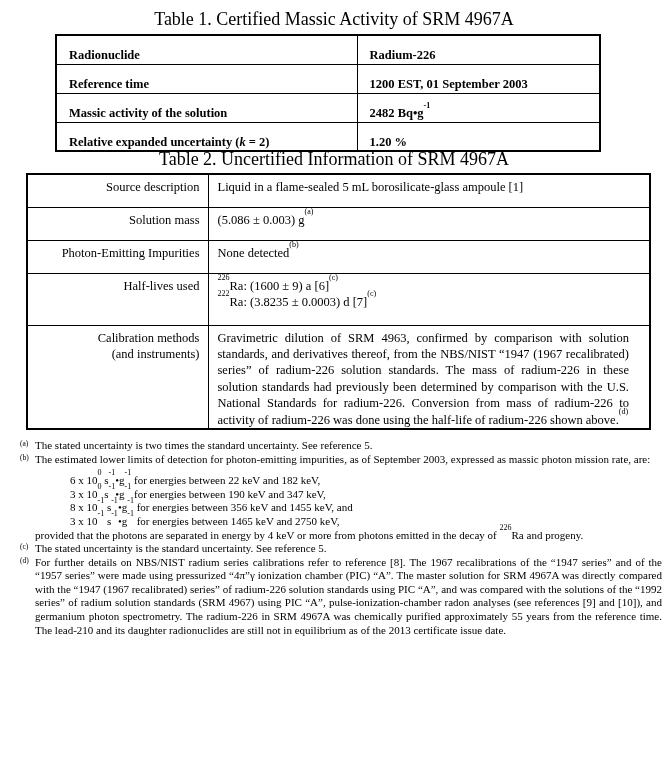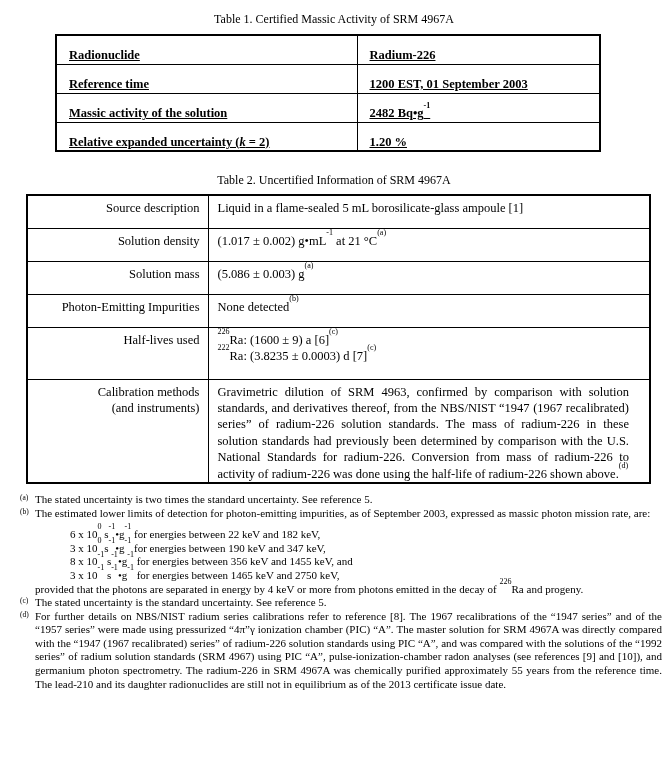--- a/index.html
+++ b/index.html
@@ -7,42 +7,41 @@
   body {
     width: 668px; height: 774px;
     font-family: "Liberation Serif", "DejaVu Serif", serif;
     color: #000;
     overflow: hidden;
   }
   .doc { position: relative; width: 668px; height: 774px; background: #fff; }
 
   .tbl-title {
     text-align: center;
-    font-size: 12px;
+    font-size: 18px;
     line-height: 15px;
   }
   .t1 { padding-top: 12px; }
-  .t2 { margin-top: 21px; }
+  .t2 { }
 
   table { border-collapse: collapse; table-layout: fixed; }
 
   
   .table1 {
     margin: 7px 0 0 55px;
     width: 546px;
     border: 2.5px solid #000;
     font-weight: bold;
     font-size: 12.5px;
   }
   .table1 td {
     border: 1px solid #000;
     height: 29px;
     vertical-align: middle;
     padding: 12px 6px 0 12px;
-    text-decoration: underline;
   }
   .table1 td.c1 { width: 301px; }
 
   
   .table2 {
     margin: 6px 0 0 26px;
     width: 625px;
     border: 2.5px solid #000;
     font-size: 12.5px;
   }
@@ -107,24 +106,20 @@
 
   <div class="tbl-title t2">Table 2.  Uncertified Information of SRM 4967A</div>
 
   <table class="table2">
     <tbody>
         <tr class="r-std">
       <td class="c1">Source description</td>
       <td><span>Liquid in a flame-sealed 5 mL borosilicate-glass ampoule [1]</span></td>
     </tr>
     <tr class="r-std">
-      <td class="c1">Solution density</td>
-      <td><span>(1.017 ± 0.002) g•mL</span><sup>-1</sup><span> at 21 °C</span><sup>(a)</sup></td>
-    </tr>
-    <tr class="r-std">
       <td class="c1">Solution mass</td>
       <td><span>(5.086 ± 0.003) g</span><sup>(a)</sup></td>
     </tr>
     <tr class="r-std">
       <td class="c1">Photon-Emitting Impurities</td>
       <td><span>None detected</span><sup>(b)</sup></td>
     </tr>
     <tr class="r-half">
       <td class="c1">Half-lives used</td>
       <td>

